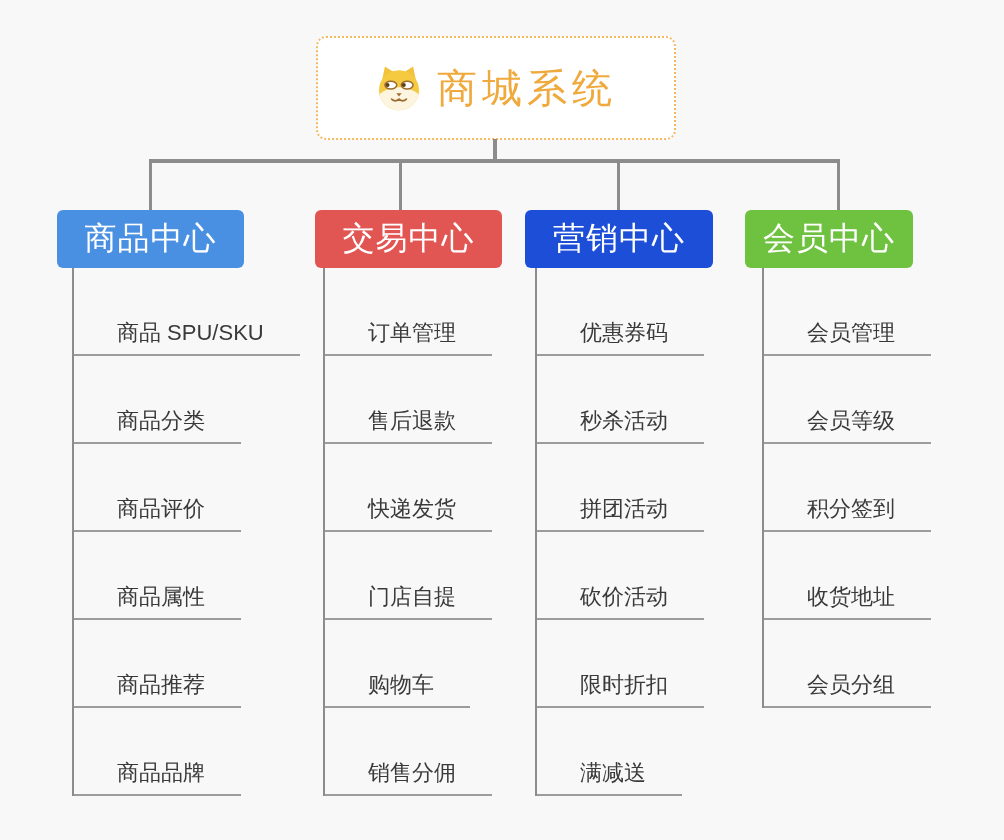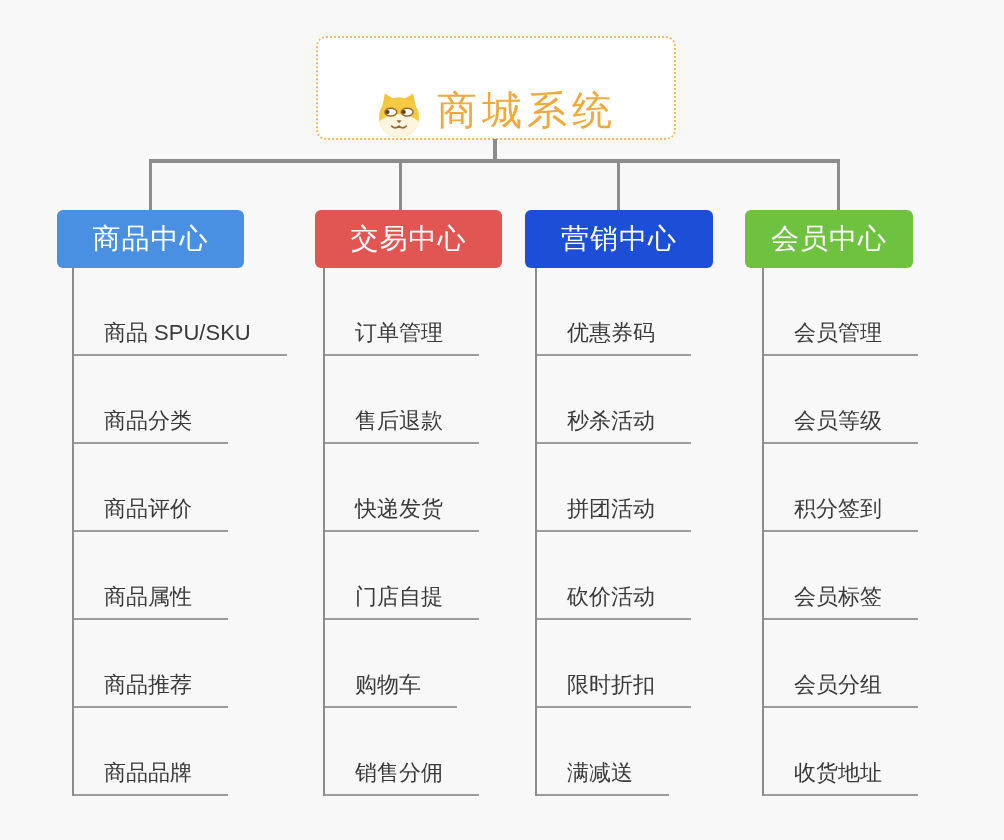--- a/index.html
+++ b/index.html
@@ -9,55 +9,55 @@
     font-family:"Liberation Sans","DejaVu Sans",sans-serif;
     overflow:hidden;
   }
   .canvas{position:relative;width:1004px;height:840px;}
 
   
   .root{
     position:absolute;left:316px;top:36px;width:360px;height:104px;
     background:#ffffff;border:2px dotted #f2b95f;border-radius:10px;
     box-sizing:border-box;
-    display:flex;align-items:flex-end;justify-content:center;gap:14px;
+    display:flex;align-items:center;justify-content:center;gap:14px;
   }
   .root-title{
     font-size:40px;letter-spacing:5px;font-weight:400;color:#efa93d;
     white-space:nowrap;
   }
 
   
   .line{position:absolute;background:#8c8c8c;}
   .stem{left:493px;top:139px;width:4px;height:24px;}
   .bus{left:149px;top:159px;width:691px;height:4px;}
   .drop{top:159px;width:3px;height:51px;}
   .drop0{left:149px;} .drop1{left:399px;} .drop2{left:617px;} .drop3{left:837px;}
 
   
   .branch{
     position:absolute;top:210px;height:58px;border-radius:6px;
     display:flex;align-items:center;justify-content:center;
-    color:#ffffff;font-size:28px;letter-spacing:1px;white-space:nowrap;
+    color:#ffffff;font-size:32px;letter-spacing:1px;white-space:nowrap;
   }
   .b0{left:57px;width:187px;}
   .b1{left:307px;width:187px;margin-left:8px;}
   .b2{left:525px;width:188px;}
   .b3{left:745px;width:168px;}
 
   
   .col{
     position:absolute;top:268px;
     border-left:2px solid #8c8c8c;
   }
   .c0{left:72px;} .c1{left:323px;} .c2{left:522px;margin-left:13px;} .c3{left:762px;}
   .leaf{height:88px;display:flex;align-items:flex-end;}
   .leaf span{
     display:inline-block;width:fit-content;
-    padding:0 36px 6px 30px;
+    padding:0 36px 6px 43px;
     border-bottom:2px solid #9c9c9c;
     font-size:22px;color:#3a3a3a;white-space:nowrap;
   }
 </style>
 </head>
 <body>
 
 <div class="canvas">
 
   <div class="root" style="border-color: rgb(242, 185, 95);">
@@ -160,23 +160,20 @@
     <div class="leaf">
         <span>会员管理</span>
       </div>
     <div class="leaf">
         <span>会员等级</span>
       </div>
     <div class="leaf">
         <span>积分签到</span>
       </div>
     <div class="leaf">
-        <span>会员标签</span>
+        <span>收货地址</span>
       </div>
     <div class="leaf">
         <span>会员分组</span>
-      </div>
-    <div class="leaf">
-        <span>收货地址</span>
       </div>
   </div>
 
 </div>
 
 </body></html>

